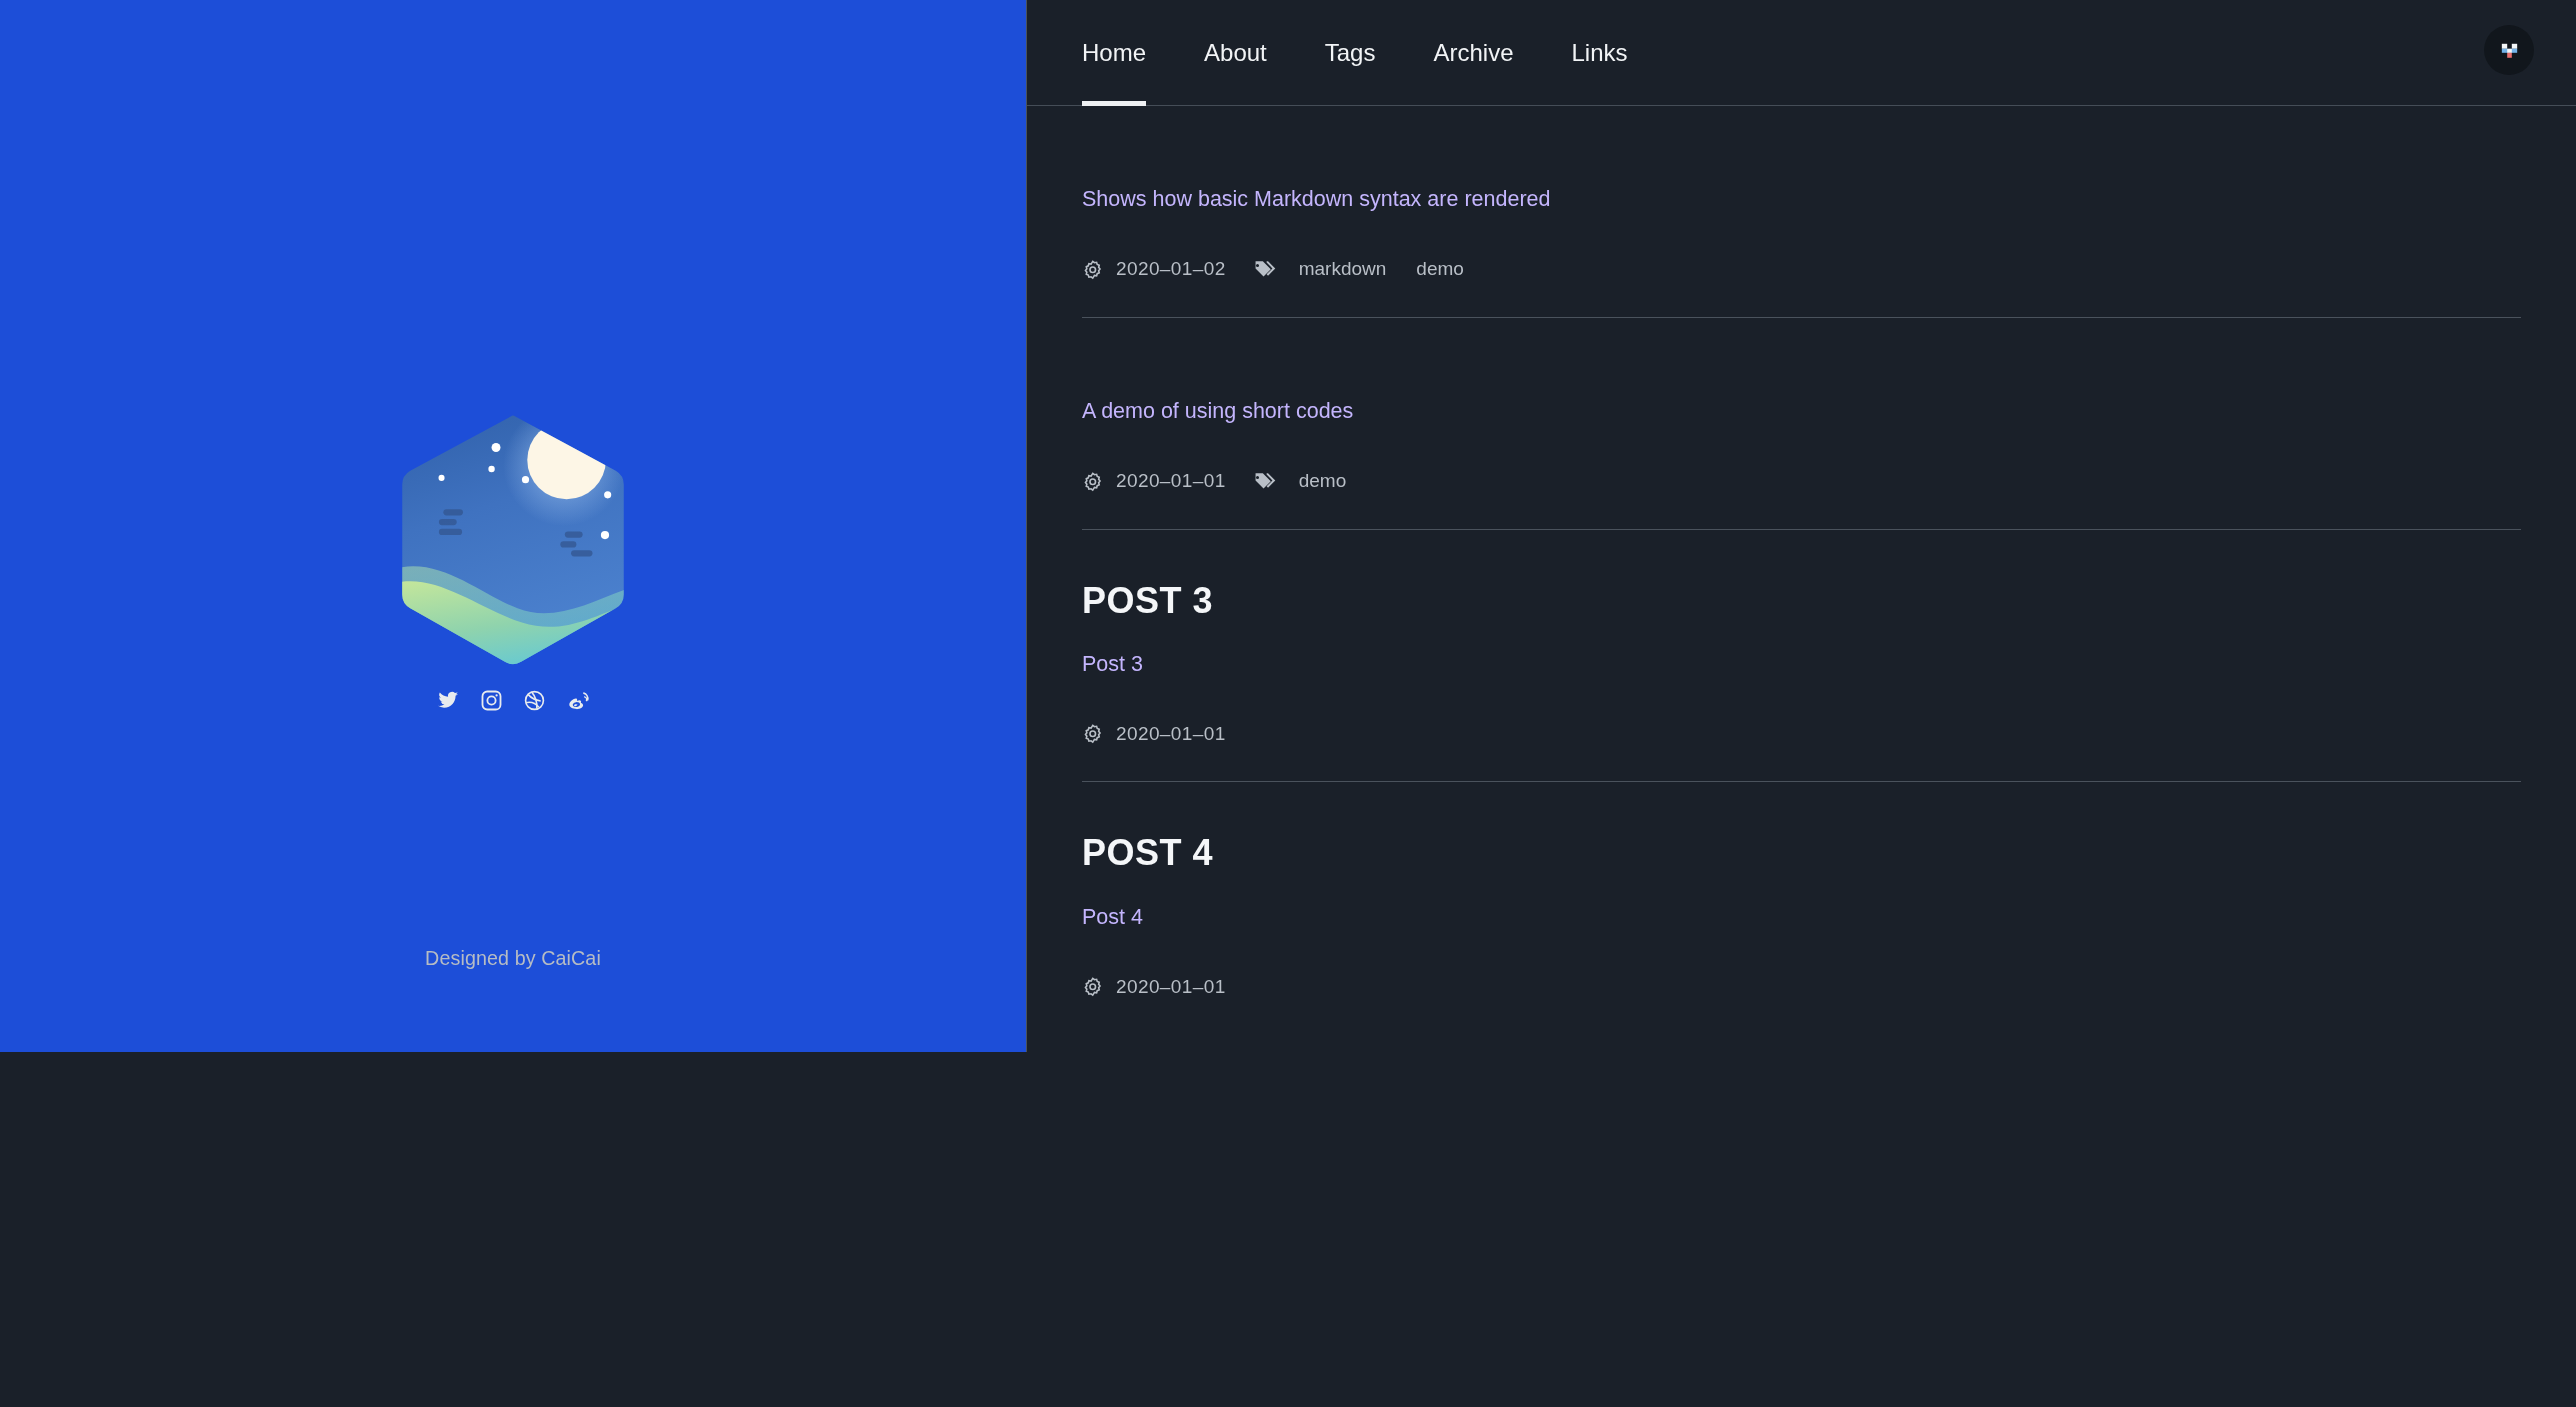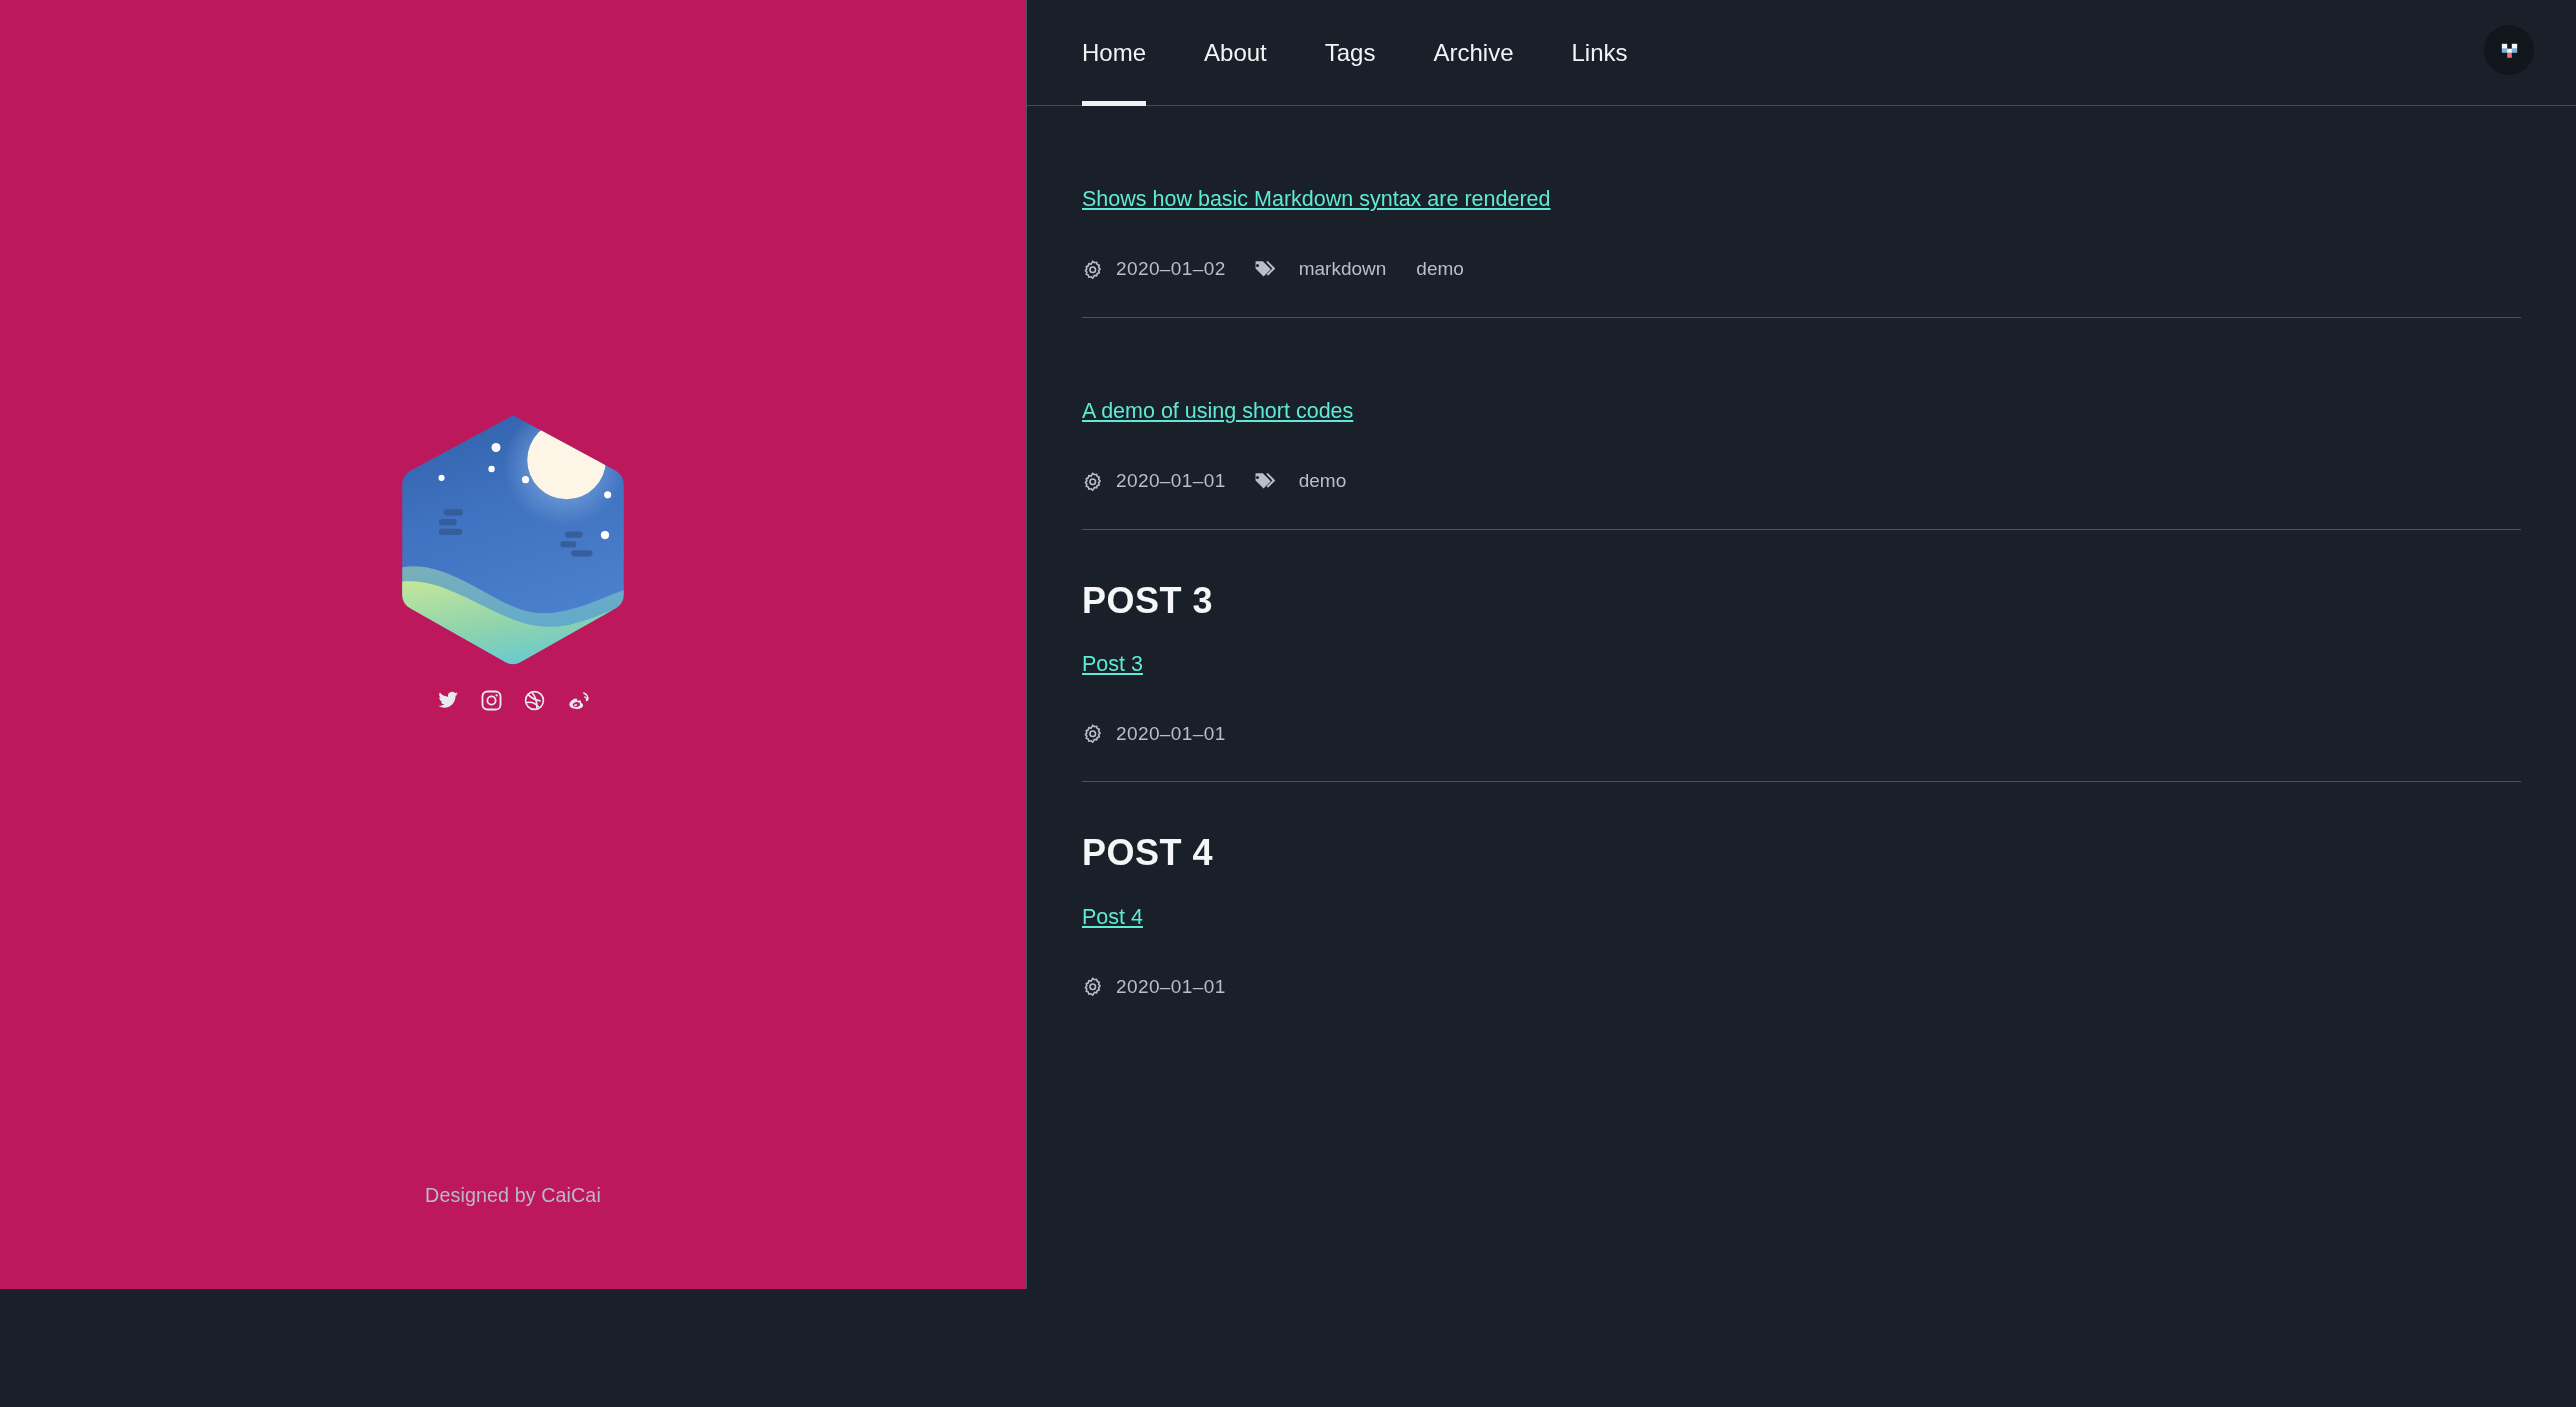--- a/index.html
+++ b/index.html
@@ -6,22 +6,22 @@
   html, body {
     width:2576px; height:1408px;
     background:#1a2029;
     font-family:"Liberation Sans", sans-serif;
     overflow:hidden;
   }
   .page { display:flex; width:2576px; height:1408px; }
 
   
   .sidebar {
-    width:1027px; height:1289px;
-    background:#be185d;
+    width:1027px; height:1052px;
+    background:#1d4ed8;
     border-right:1.8px solid #4b535c;
     position:relative;
     display:flex; flex-direction:column; align-items:center;
   }
   .logo-wrap { margin-top:410px; width:242px; height:259px; }
   .social-row {
     margin-top:19.7px;
     display:flex; align-items:center; justify-content:center; gap:20.6px;
   }
   .social-icon { width:23px; height:23px; display:block; cursor:pointer; }
@@ -62,21 +62,21 @@
 
   .posts { padding:0 55px 0 55px; }
   .post { padding:50px 0 36px 0; position:relative; }
   .post + .post { border-top:1.8px solid #4a525c; }
   .post-title {
     color:#f4f6f8; font-size:36px; font-weight:bold;
     letter-spacing:0.5px; line-height:1.15;
     text-transform:uppercase; cursor:pointer;
   }
   .post-desc {
-    color:#5eead4; font-size:21.5px; margin-top:30px; line-height:1.3;text-decoration:underline;
+    color:#c4b5fd; font-size:21.5px; margin-top:30px; line-height:1.3;
   }
   .post-meta {
     margin-top:44px; display:flex; align-items:center;
     color:#b9bfc7; font-size:19px;
   }
   .meta-icon { width:21.5px; height:21.5px; flex:0 0 21.5px; display:block; }
   .meta-date { margin-left:12.5px; letter-spacing:0.4px; }
   .meta-tagicon { margin-left:27px; width:23px; height:23px; flex:0 0 23px; display:block; }
   .meta-tag { margin-left:23px; cursor:pointer; }
   .meta-tag + .meta-tag { margin-left:30px; }

